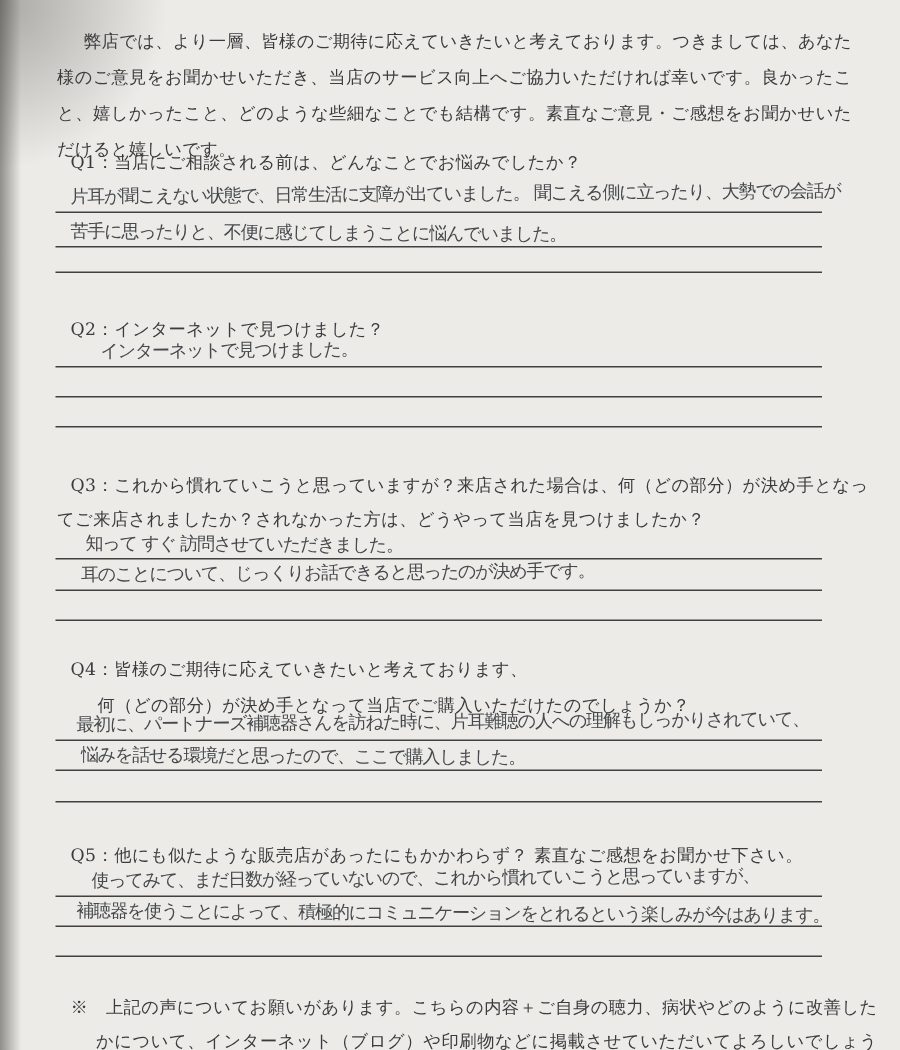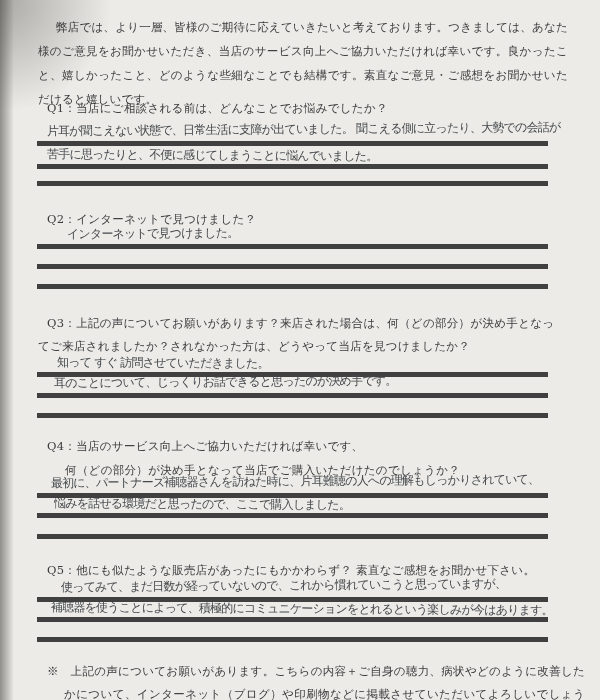--- a/index.html
+++ b/index.html
@@ -25,21 +25,21 @@
     font-size:11.5px;letter-spacing:0.2px;line-height:24px;
     text-indent:18px;text-align:justify;margin:0;
   }
   .print{
     position:absolute;left:47px;width:545px;
     font-size:11.5px;letter-spacing:0.3px;line-height:16px;
     white-space:nowrap;
   }
   .rule{
     position:absolute;left:37px;width:511px;height:21px;
-    border-bottom:5px solid #404040;
+    border-bottom:1px solid #404040;
   }
   .hand{
     position:absolute;bottom:1px;left:12px;white-space:nowrap;
     font-family:"DejaVu Sans", sans-serif;
     font-size:12px;letter-spacing:-0.8px;color:#45484c;
     transform-origin:left bottom;
   }
   .i10{left:10px}.i14{left:14px}.i17{left:17px}.i20{left:20px}.i24{left:24px}.i30{left:30px}
   .ra{transform:rotate(-0.45deg)}
   .rb{transform:rotate(0.35deg)}
@@ -72,33 +72,33 @@
   <section>
     <div class="print" style="top:211px">Q2：インターネットで見つけました？</div>
     <div class="rule" style="top:223px">
       <span class="hand i30 ra">インターネットで見つけました。</span>
     </div>
     <div class="rule" style="top:243px"></div>
     <div class="rule" style="top:263px"></div>
   </section>
 
   <section>
-    <div class="print" style="top:315px">Q3：上記の声についてお願いがあります？来店された場合は、何（どの部分）が決め手となっ</div>
+    <div class="print" style="top:315px">Q3：これから慣れていこうと思っていますが？来店された場合は、何（どの部分）が決め手となっ</div>
     <div class="print" style="top:338px;left:38px">てご来店されましたか？されなかった方は、どうやって当店を見つけましたか？</div>
     <div class="rule" style="top:351px">
       <span class="hand i20 rb">知って すぐ 訪問させていただきました。</span>
     </div>
     <div class="rule" style="top:372px">
       <span class="hand i17 ra">耳のことについて、じっくりお話できると思ったのが決め手です。</span>
     </div>
     <div class="rule" style="top:392px"></div>
   </section>
 
   <section>
-    <div class="print" style="top:438px">Q4：当店のサービス向上へご協力いただければ幸いです、</div>
+    <div class="print" style="top:438px">Q4：皆様のご期待に応えていきたいと考えております、</div>
     <div class="print" style="top:462px;left:65px">何（どの部分）が決め手となって当店でご購入いただけたのでしょうか？</div>
     <div class="rule" style="top:472px">
       <span class="hand i14 ra">最初に、パートナーズ補聴器さんを訪ねた時に、片耳難聴の人への理解もしっかりされていて、</span>
     </div>
     <div class="rule" style="top:492px">
       <span class="hand i17 rb">悩みを話せる環境だと思ったので、ここで購入しました。</span>
     </div>
     <div class="rule" style="top:513px"></div>
   </section>
 

